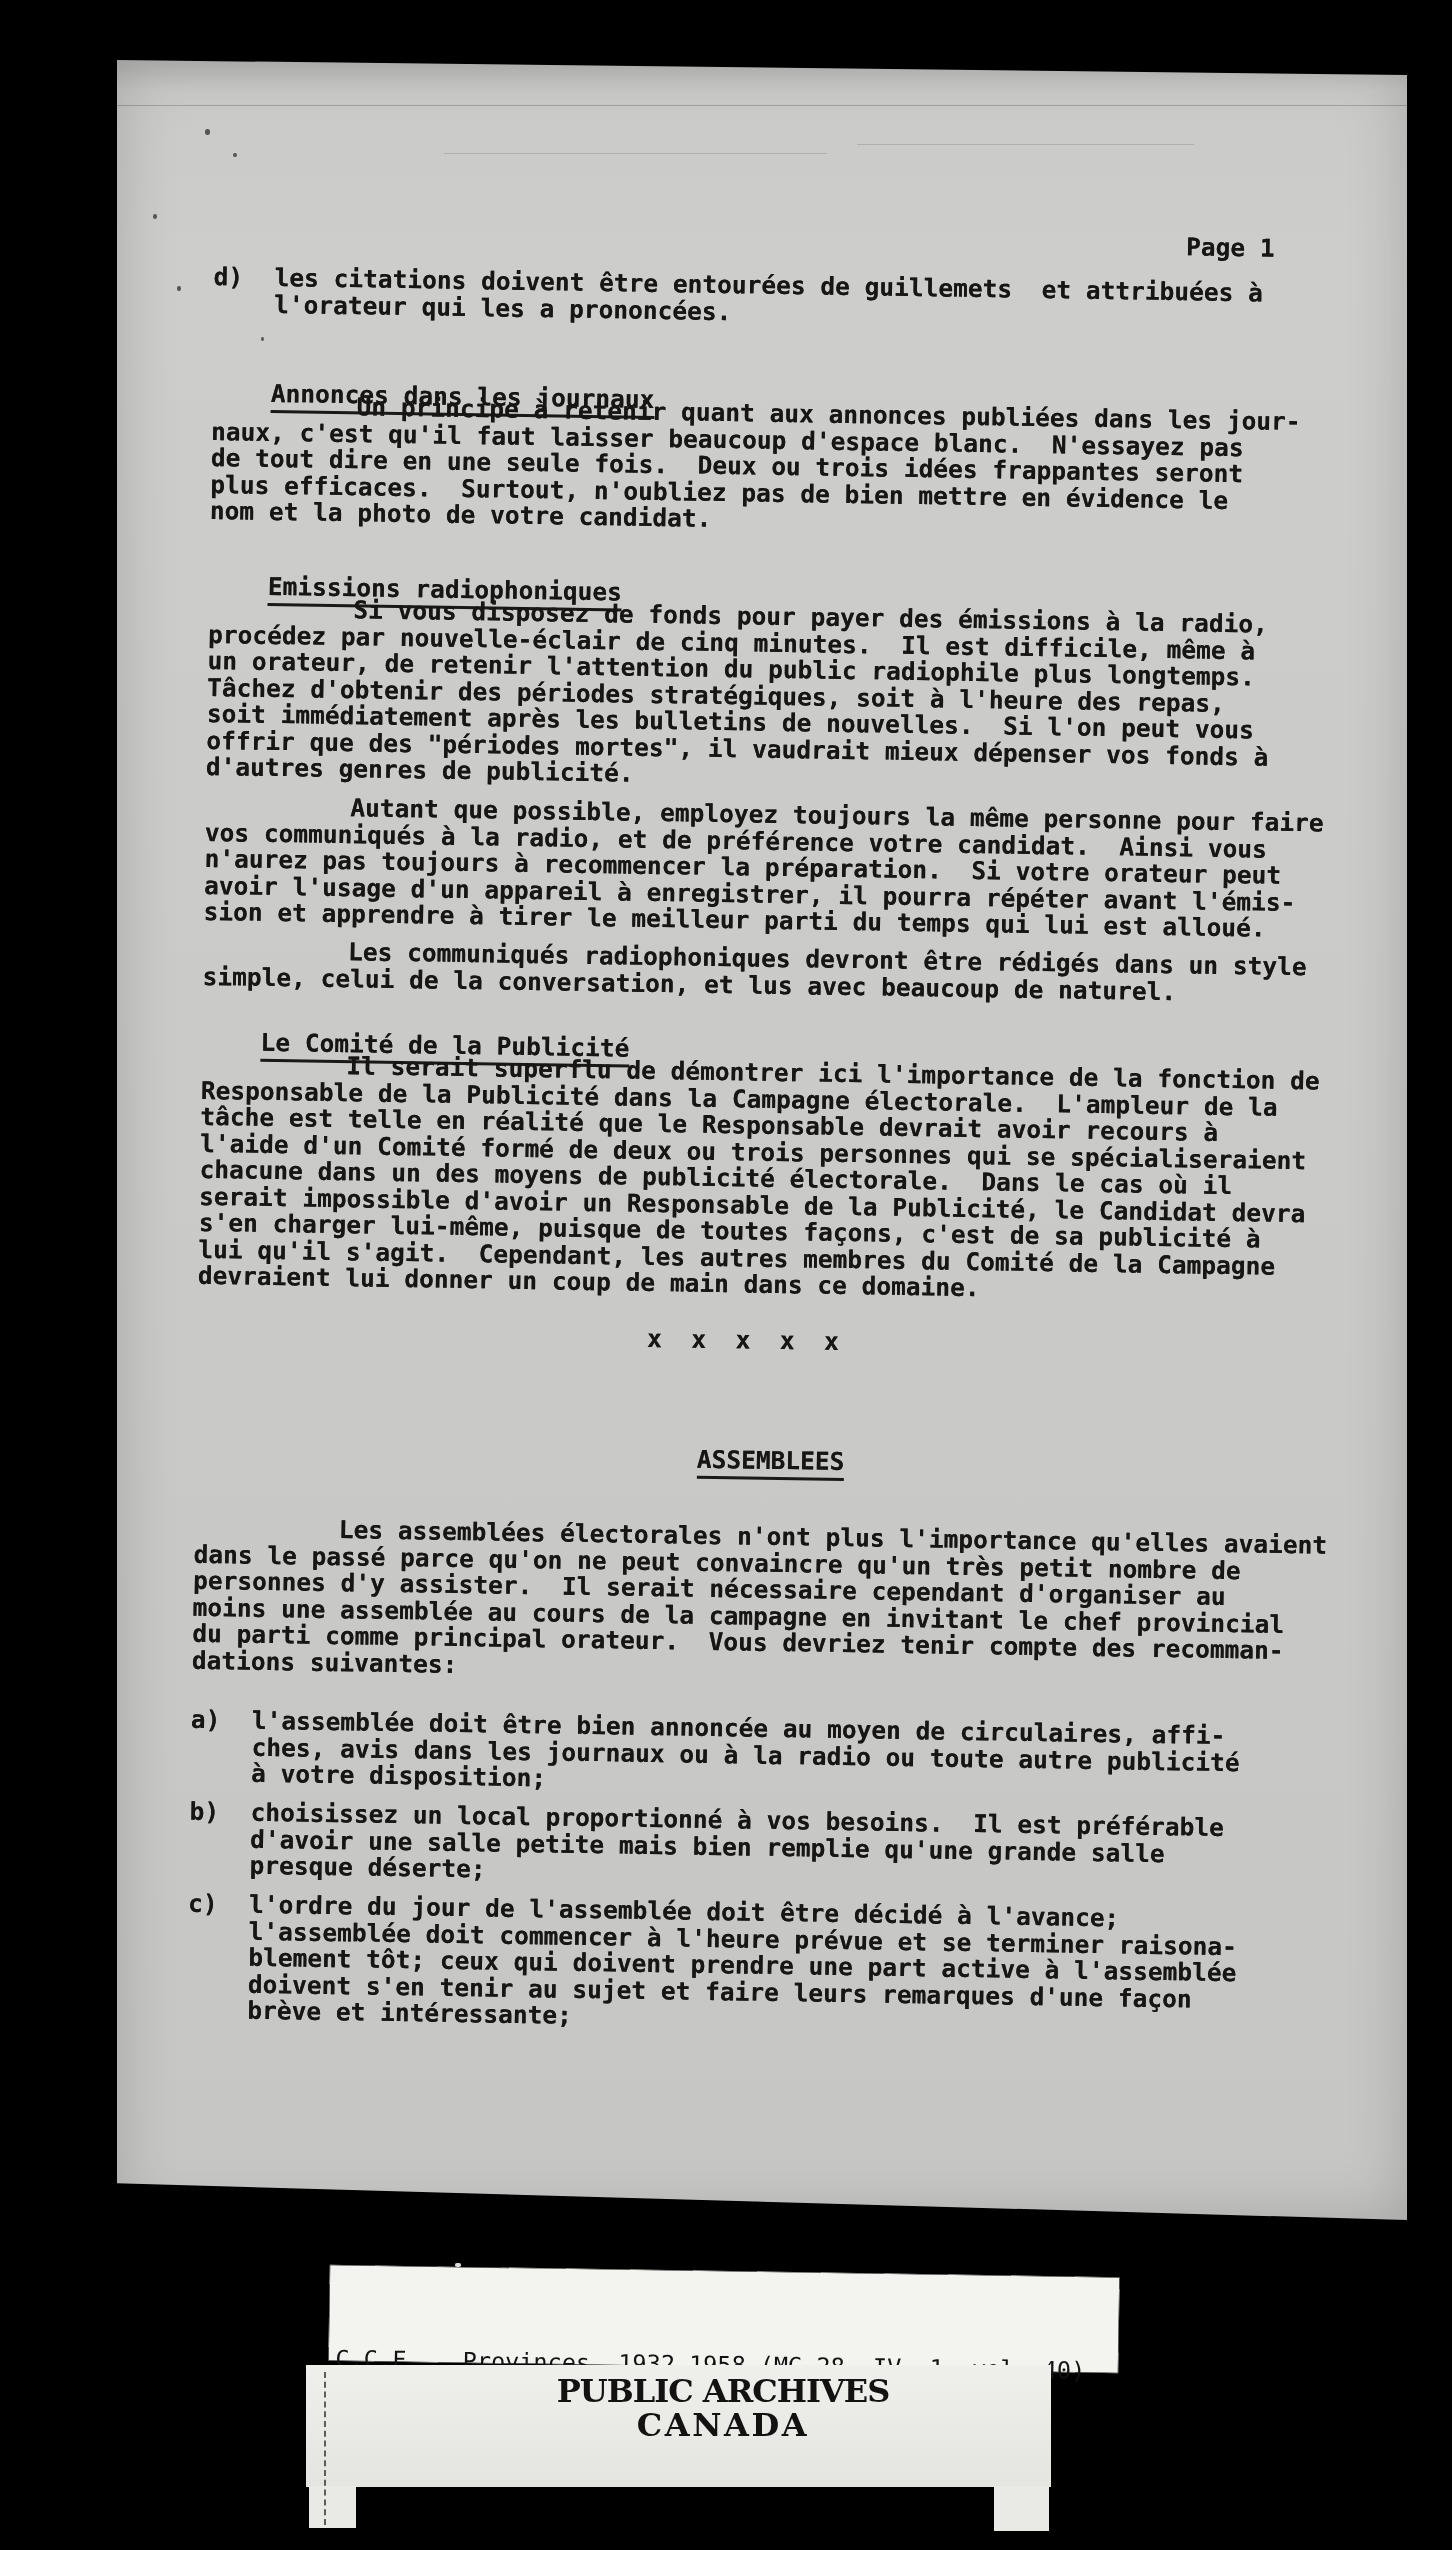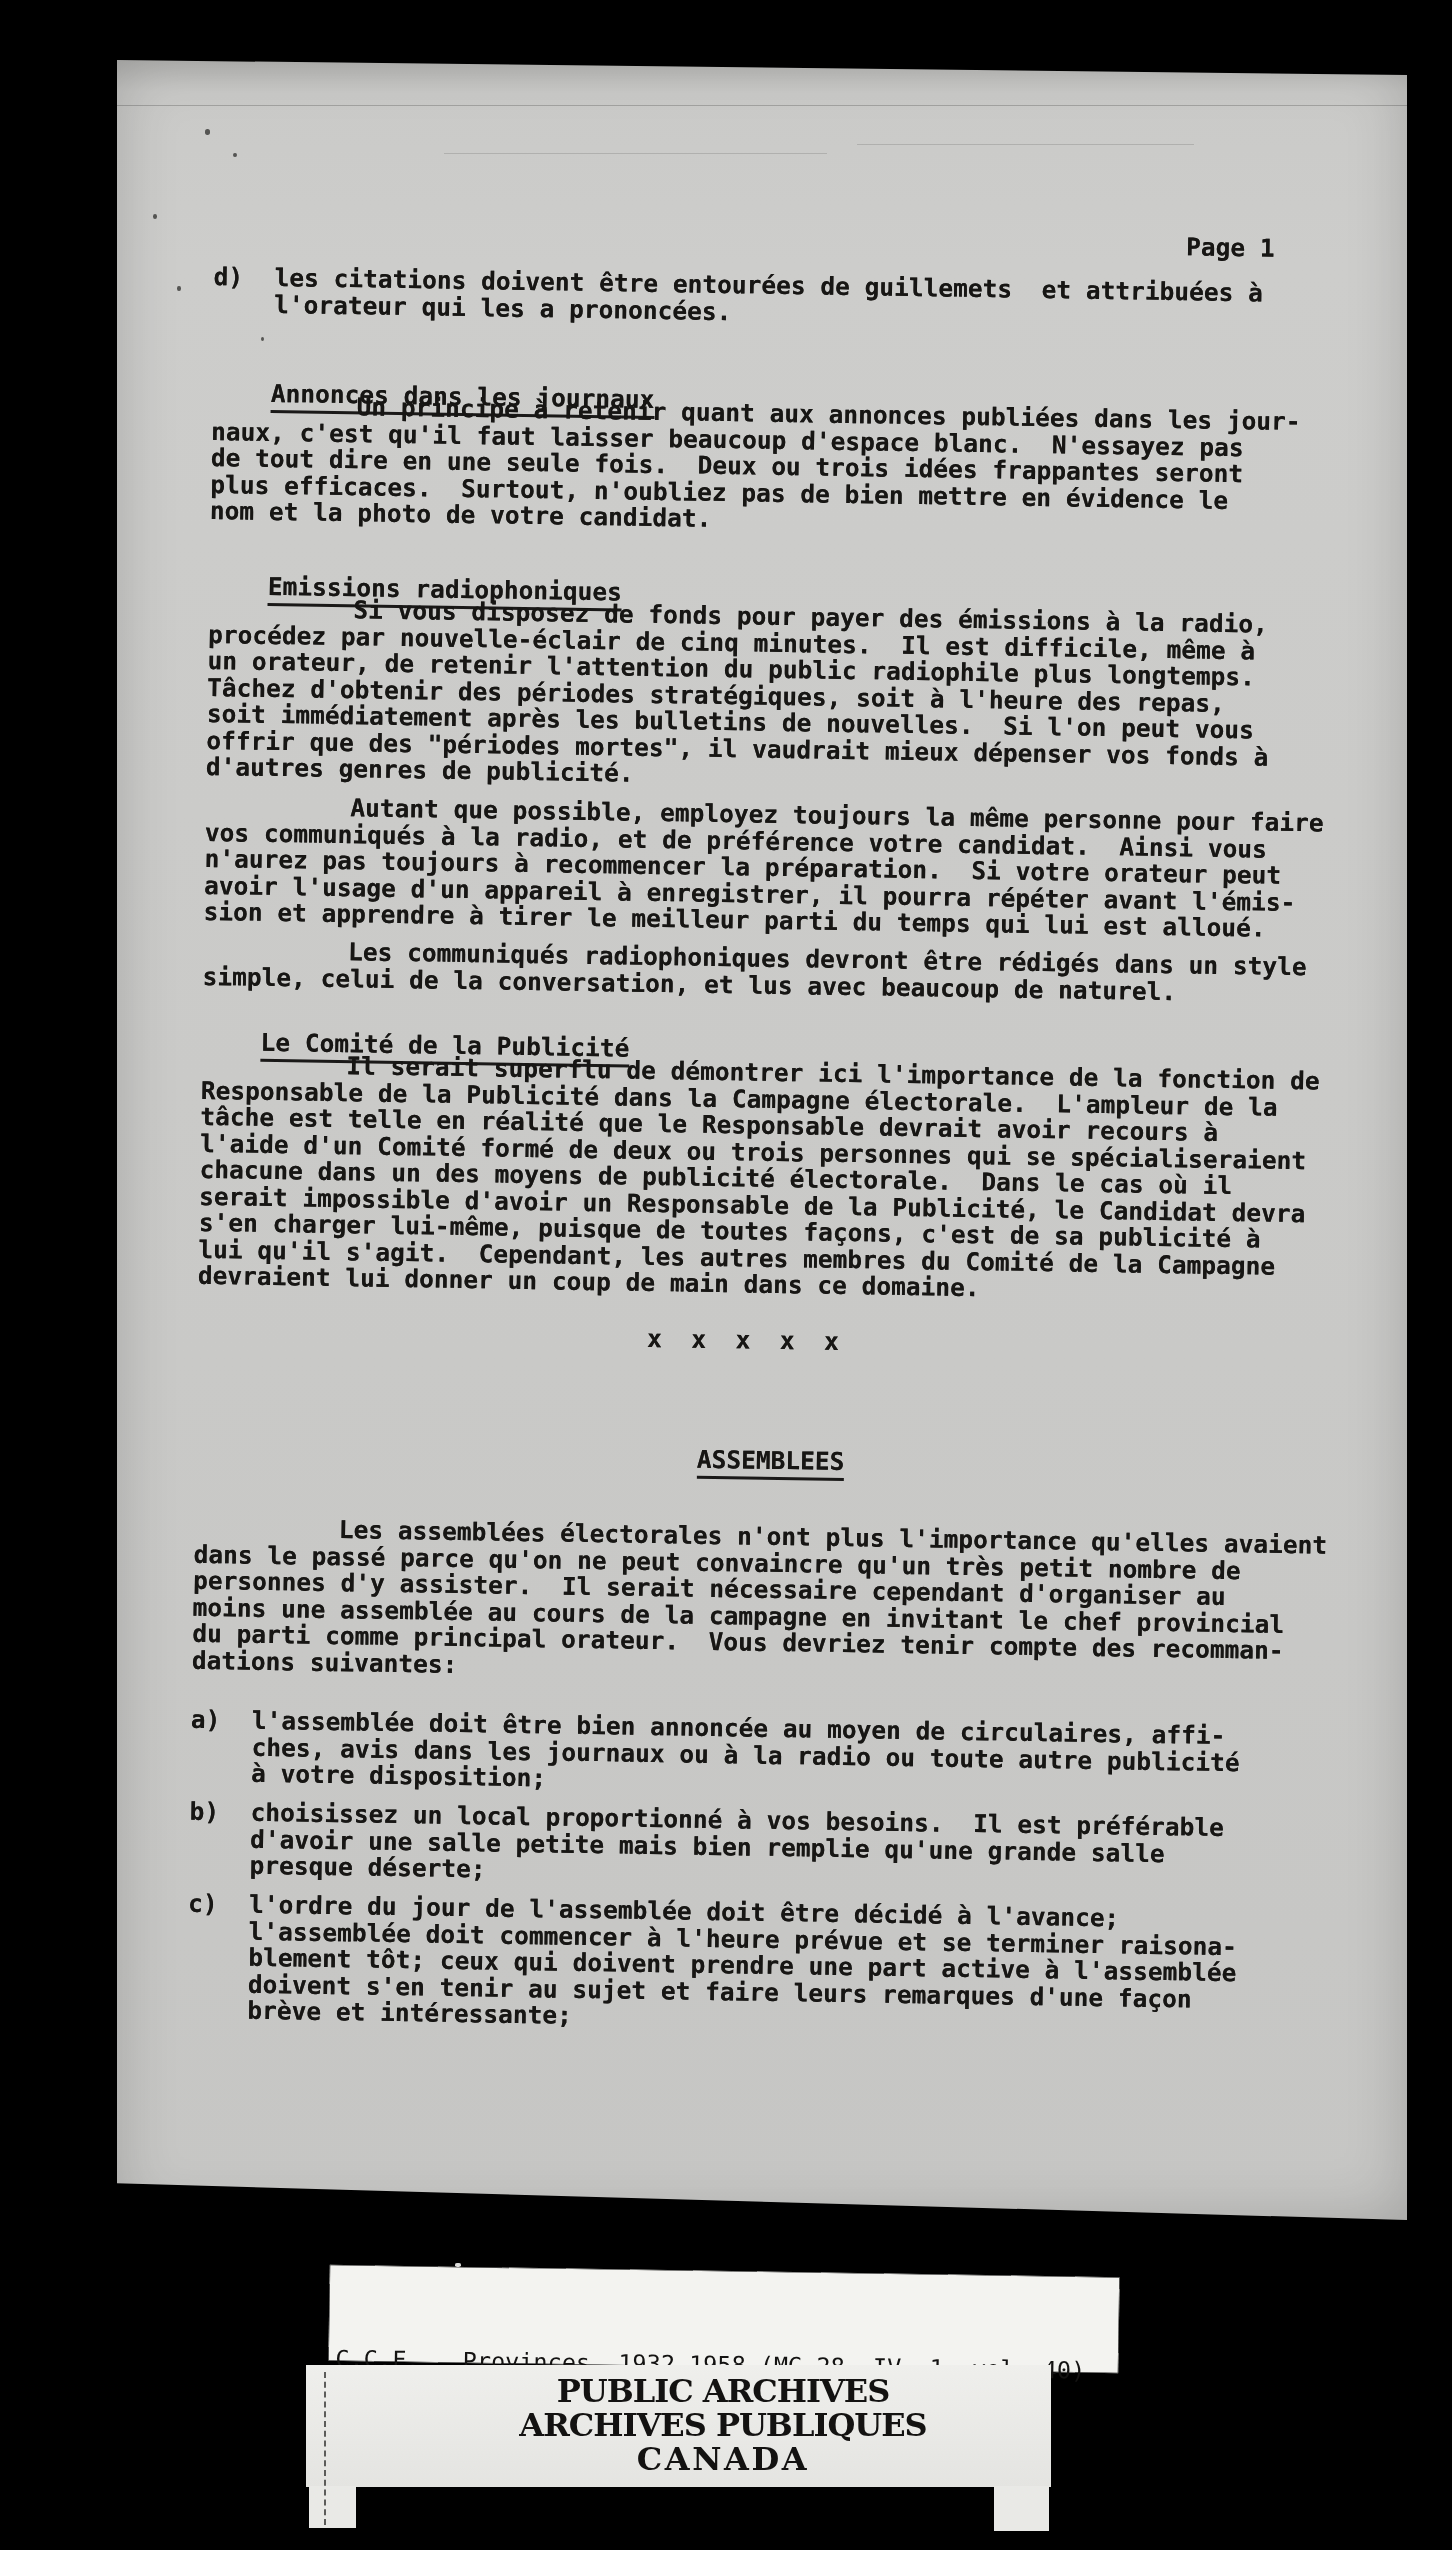--- a/index.html
+++ b/index.html
@@ -159,16 +159,15 @@
     <div>Quebec - Organization, 1944-1958</div>
   </div>
 </div>
 
 <div class="stamp-card"></div>
 <div class="stamp-tab-left"></div>
 <div class="stamp-tab-right"></div>
 <div class="stamp-perforation"></div>
 <div class="stamp-text">
   <div>PUBLIC ARCHIVES</div>
-  <div>ARCHIVES PUBLIQUES</div>
   <div class="canada">CANADA</div>
 </div>
 
 
 </body></html>

